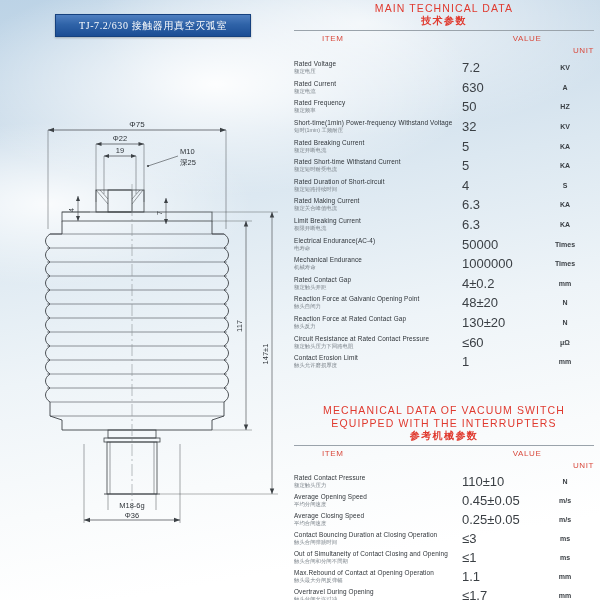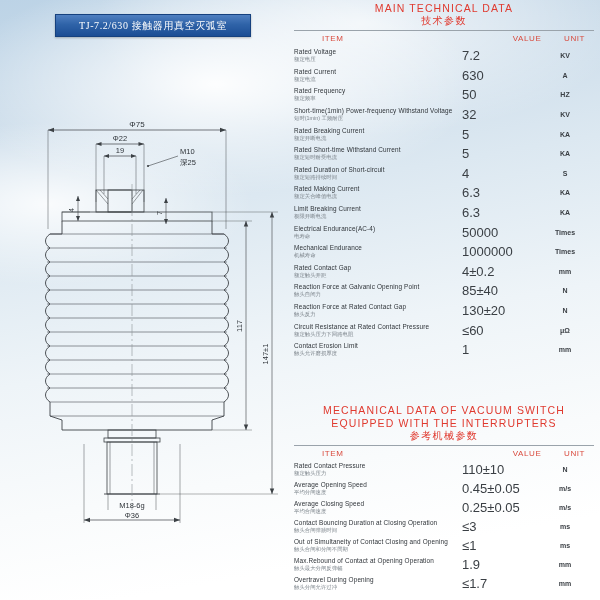--- a/index.html
+++ b/index.html
@@ -32,29 +32,29 @@
   #drawing{position:absolute;left:0;top:44px;width:288px;height:480px;}
   #drawing svg{display:block;}
 
   
   #right{position:absolute;left:288px;top:0;width:312px;height:600px;}
   .tbl-title{
     text-align:center;color:#e03a2f;
     font-family:"Liberation Sans","DejaVu Sans",sans-serif;
   }
   .tbl-title .en{font-size:10.5px;letter-spacing:1.1px;line-height:12px;display:block;}
-  .tbl-title .cn{font-size:10px;letter-spacing:1.4px;line-height:13px;display:block;font-weight:normal;}
+  .tbl-title .cn{font-size:10px;letter-spacing:1.4px;line-height:13px;display:block;font-weight:bold;}
   .hdr-rule{height:1px;background:#9aa3ab;margin:3px 6px 0 6px;}
   .col-head{
     display:flex;color:#d94a3d;font-size:8px;letter-spacing:.6px;
     padding:3px 6px 2px 6px;
   }
   .col-head .c-item{flex:0 0 168px;padding-left:28px;}
   .col-head .c-val{flex:0 0 74px;text-align:center;}
-  .col-head .c-unit{flex:1;text-align:left;}
+  .col-head .c-unit{flex:1;text-align:right;margin-top:12px;}
   .row{
     display:flex;align-items:center;padding:1px 6px;
   }
   .row .c-item{flex:0 0 168px;}
   .row .c-val{flex:0 0 74px;text-align:left;font-size:13px;color:#3a3f44;}
   .row .c-unit{flex:1;text-align:center;font-size:7px;color:#3a3f44;font-weight:bold;}
   .r-en{font-size:6.4px;color:#2e3338;line-height:8px;letter-spacing:.15px;}
   .r-cn{font-size:5.4px;color:#7d858c;line-height:7px;}
   #tbl1{position:absolute;left:0;top:2px;width:312px;}
   #tbl1 .rows{padding-top:1px;}
@@ -322,21 +322,21 @@
               <div class="r-cn">额定触头开距</div>
             </div>
             <div class="c-val">4±0.2</div>
             <div class="c-unit">mm</div>
           </div>
           <div class="row">
             <div class="c-item">
               <div class="r-en">Reaction  Force at Galvanic Opening Point</div>
               <div class="r-cn">触头自闭力</div>
             </div>
-            <div class="c-val">85±40</div>
+            <div class="c-val">48±20</div>
             <div class="c-unit">N</div>
           </div>
           <div class="row">
             <div class="c-item">
               <div class="r-en">Reaction  Force  at Rated  Contact Gap</div>
               <div class="r-cn">触头反力</div>
             </div>
             <div class="c-val">130±20</div>
             <div class="c-unit">N</div>
           </div>
@@ -410,21 +410,21 @@
               <div class="r-cn">触头合闸和分闸不同期</div>
             </div>
             <div class="c-val">≤1</div>
             <div class="c-unit">ms</div>
           </div>
           <div class="row">
             <div class="c-item">
               <div class="r-en">Max.Rebound  of Contact  at Opening  Operation</div>
               <div class="r-cn">触头最大分闸反弹幅</div>
             </div>
-            <div class="c-val">1.9</div>
+            <div class="c-val">1.1</div>
             <div class="c-unit">mm</div>
           </div>
           <div class="row">
             <div class="c-item">
               <div class="r-en">Overtravel During Opening</div>
               <div class="r-cn">触头分闸允许过冲</div>
             </div>
             <div class="c-val">≤1.7</div>
             <div class="c-unit">mm</div>
           </div>

